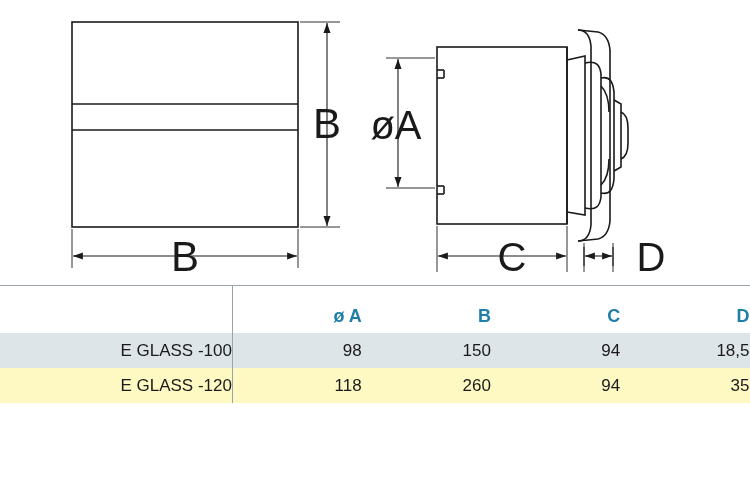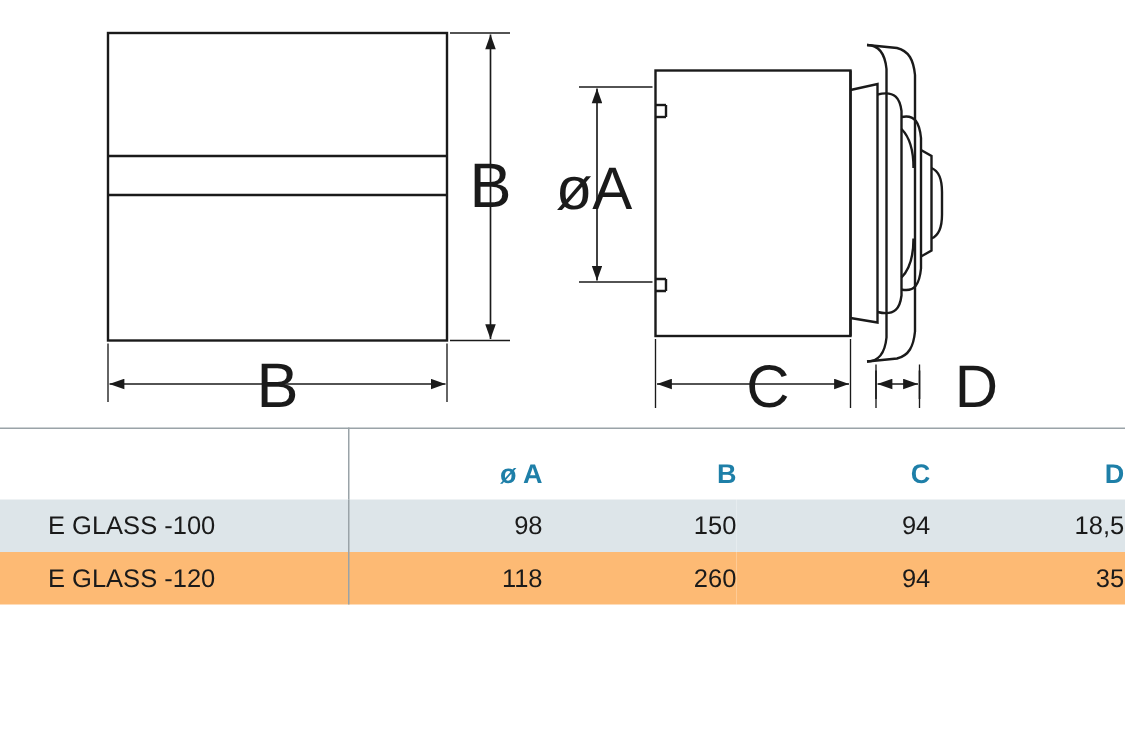--- a/index.html
+++ b/index.html
@@ -54,31 +54,31 @@
     color: #1e7fa8;
     font-weight: bold;
     font-size: 18px;
     vertical-align: bottom;
     padding-bottom: 6px;
   }
   #spec-table thead th.name-head {
     border-right: 1px solid #9aa3a8;
   }
   #spec-table tbody td.name-cell {
-    text-align: left;
-    padding-left: 32px;
+    text-align: right;
+    padding-left: 44px;
     border-right: 1px solid #9aa3a8;
     font-size: 17px;
     white-space: nowrap;
   }
   #spec-table tbody tr.alt td {
     background: #dde5e9;
   }
   #spec-table tbody tr td {
-    background: #fdba74;
+    background: #fef9c3;
   }
   .hline {
     position: absolute;
     left: 0;
     width: 750px;
     height: 1px;
     background: #9aa3a8;
   }
   #hline-top { top: 285px; }
 </style>

